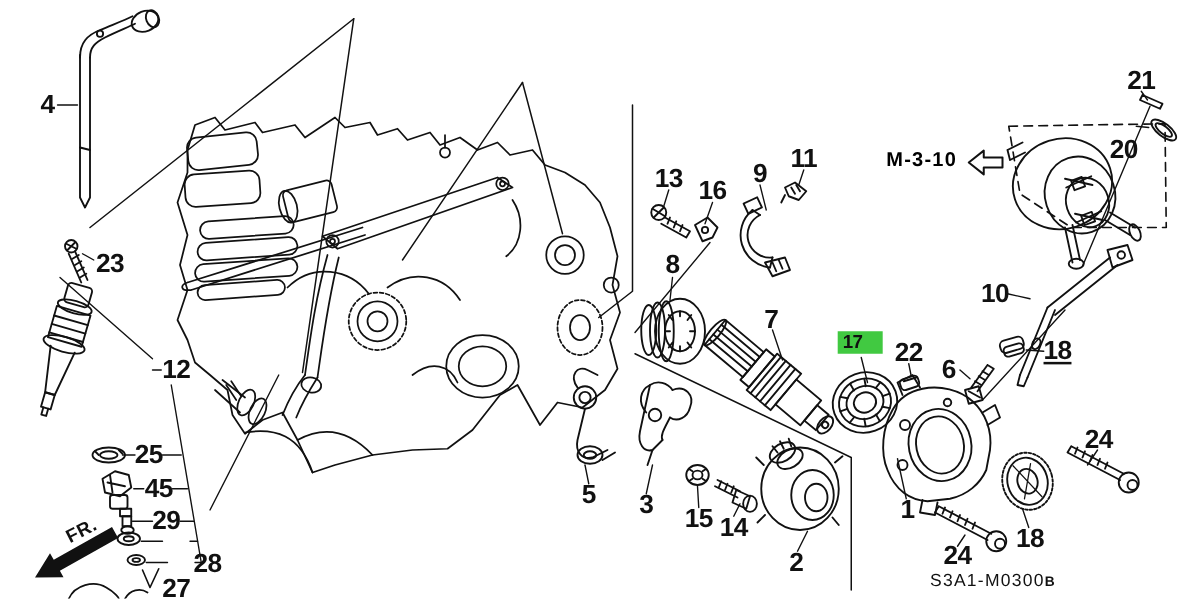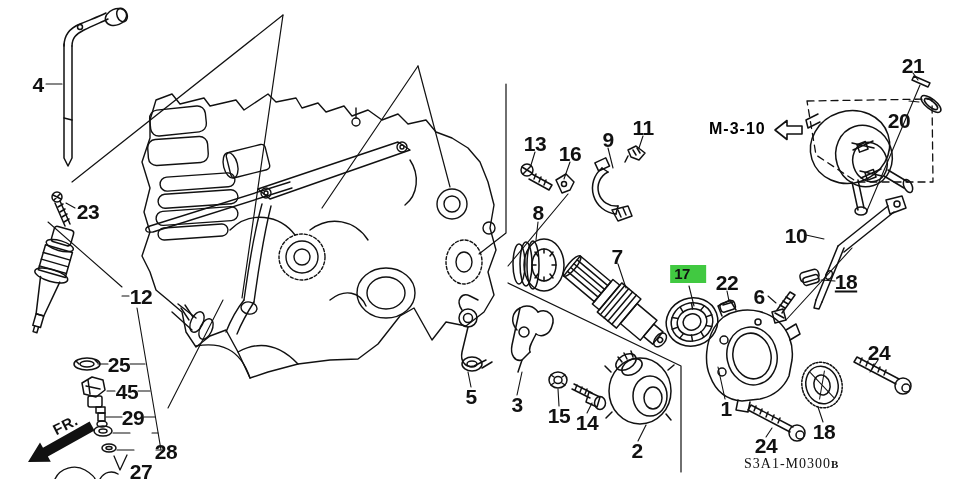--- a/index.html
+++ b/index.html
@@ -8,21 +8,21 @@
   #lineart{position:absolute;left:0;top:0;}
   .layer{position:absolute;left:0;top:0;width:100%;height:100%;pointer-events:none;}
   .layer > *{pointer-events:auto;}
   .callout{position:absolute;transform:translate(-50%,-50%);font-weight:bold;
            font-size:21px;line-height:1;letter-spacing:-0.5px;color:#111;white-space:nowrap;}
   .callout.highlighted{background:var(--hl,#41c941);padding:1px 16px 2px 4px;font-size:15px;}
   .ref-label{position:absolute;left:709px;top:120px;font-weight:bold;font-size:16px;
              letter-spacing:1px;color:#000000;}
   .fr-label{position:absolute;left:50px;top:423px;font-weight:bold;font-size:15px;
             letter-spacing:.5px;transform:rotate(-27deg);transform-origin:left top;color:#111;}
-  .code-label{position:absolute;left:744px;top:456px;font-family:Liberation Serif, serif;
+  .code-label{position:absolute;left:744px;top:456px;font-family:Liberation Sans, sans-serif;
               font-size:14px;letter-spacing:1px;color:#111;}
   .code-label .suffix{font-size:11px;font-weight:bold;letter-spacing:0;}
 </style>
 </head>
 <body>
 
 <div id="stage" style="--hl: #41c941;">
 
 <svg id="lineart" width="960" height="479" viewBox="0 0 960 479" fill="none" stroke="#111" stroke-width="1.5" stroke-linecap="round" stroke-linejoin="round">
 

